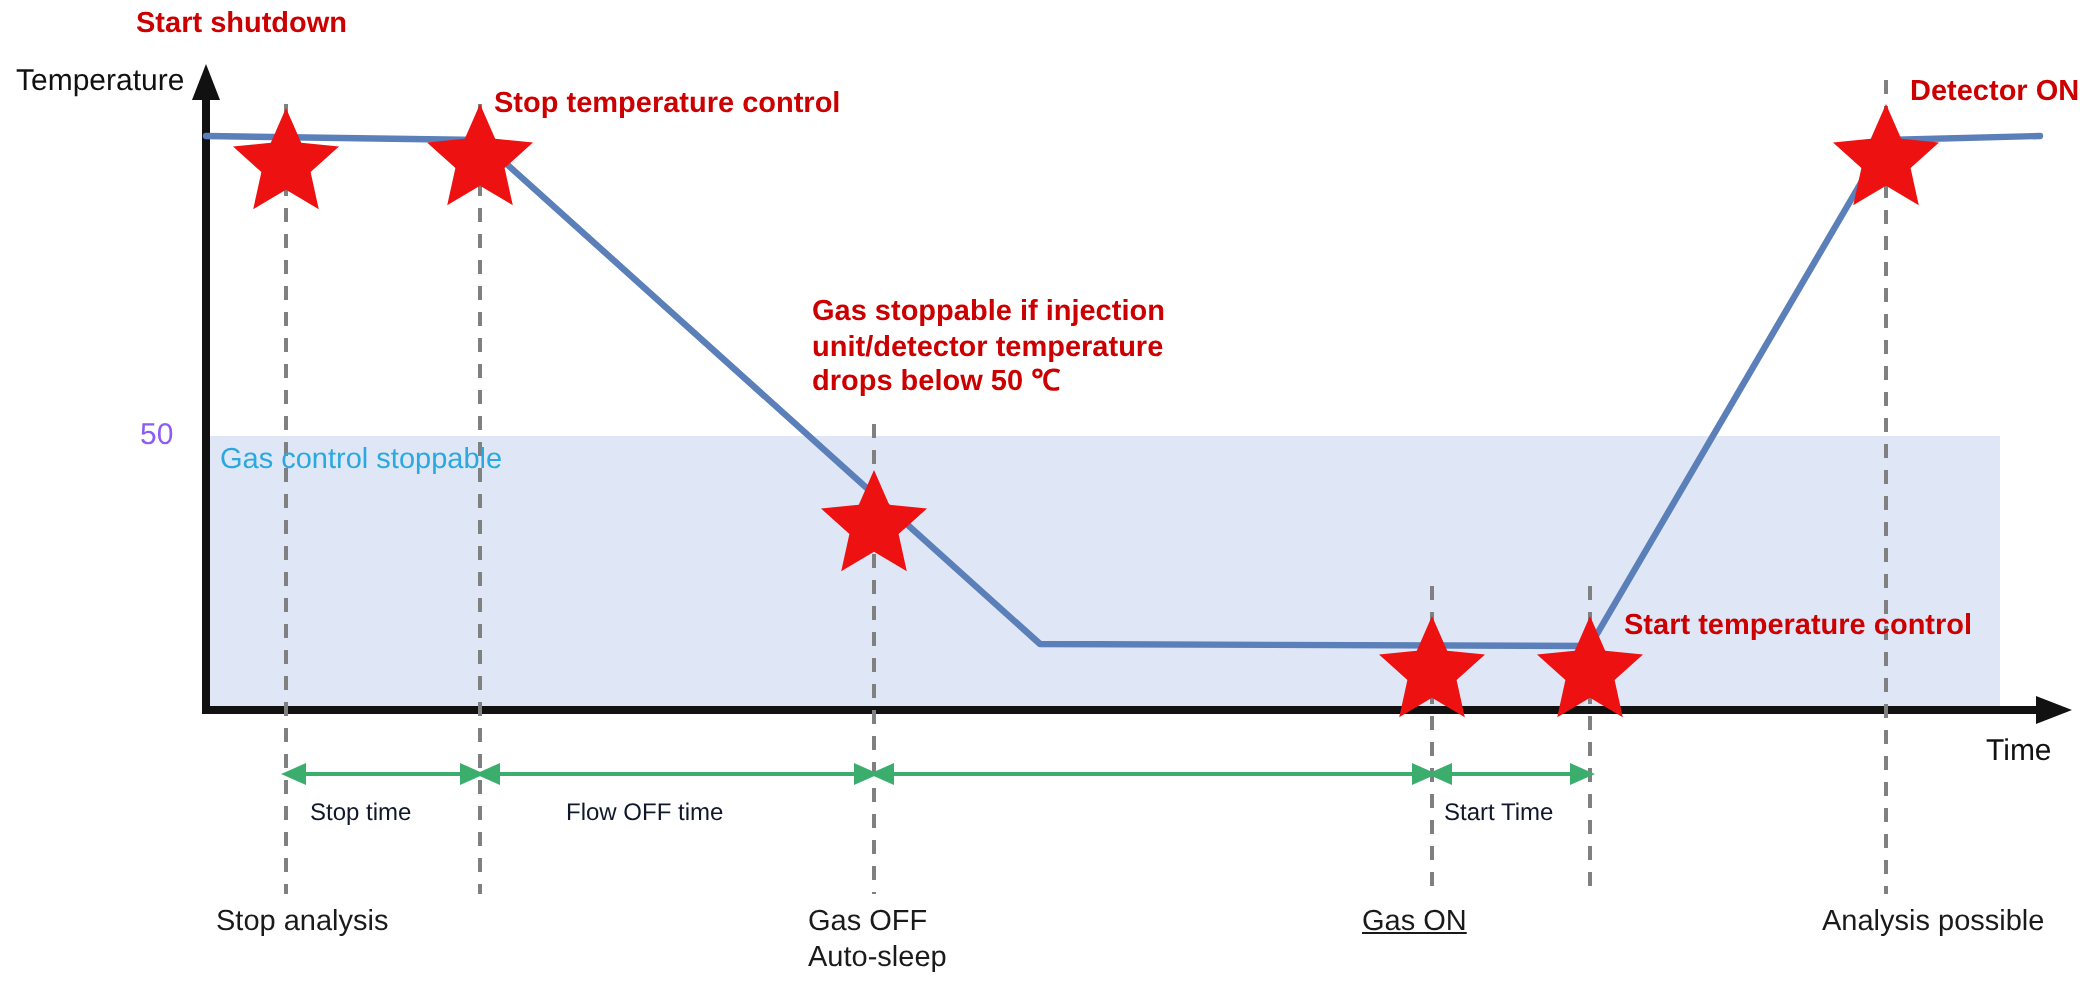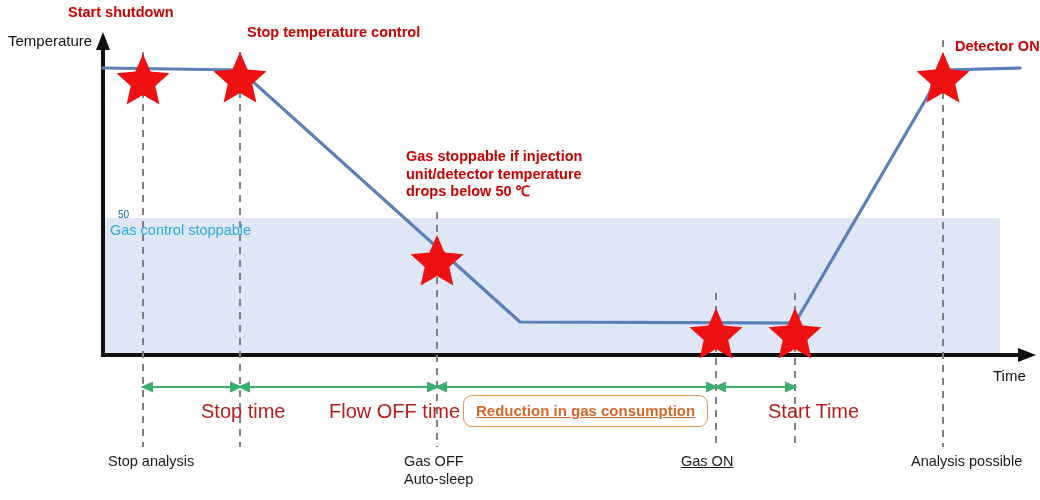--- a/index.html
+++ b/index.html
@@ -6,24 +6,24 @@
   body{
     width:1040px;height:500px;background:#ffffff;
     font-family:"Liberation Sans",sans-serif;
     overflow:hidden;position:relative;
   }
   #stage{position:relative;width:1040px;height:500px;}
   #stage svg{position:absolute;left:0;top:0;}
   .lbl{position:absolute;white-space:pre;line-height:1.22;}
   .red{color:#CC0000;font-size:14.5px;font-weight:600;}
   .black{color:#1a1a1a;font-size:14.5px;}
-  .green{color:#b91c1c;font-size:20px;margin-left:46px;}
+  .green{color:#0f172a;font-size:12px;}
   .cyan{color:#29A9DF;font-size:14.5px;}
   .axis-name{color:#111111;font-size:15px;}
-  .tick{color:#0369a1;font-size:10px;margin-left:48px;}
+  .tick{color:#8b5cf6;font-size:15px;}
   .callout{
     position:absolute;border:1.5px solid #E09A4E;border-radius:9px;
     background:#ffffff;padding:6px 12px;
   }
   .callout span{
     color:#D2692A;font-size:15px;font-weight:700;
     text-decoration:underline;white-space:nowrap;
   }
 </style>
 </head>
@@ -88,33 +88,31 @@
     </g>
   </svg>
 
   <div class="lbl axis-name" style="left:8px;top:32px;">Temperature</div>
   <div class="lbl axis-name" style="left:993px;top:367px;text-align:right;">Time</div>
   <div class="lbl tick" style="left:70px;top:209px;">50</div>
 
   <div class="lbl cyan" style="left:110px;top:222px;">Gas control stoppable</div>
 
   <div class="lbl red" style="left:68px;top:4px;">Start shutdown</div>
-  <div class="lbl red" style="left:247px;top:24px;">Stop temperature control</div>
+  <div class="lbl red" style="left:247px;top:44px;">Stop temperature control</div>
   <div class="lbl red" style="left:406px;top:148px;">Gas stoppable if injection
 unit/detector temperature
 drops below 50 ℃</div>
+  <div class="lbl red" style="left:812px;top:305px;">Start temperature control</div>
   <div class="lbl red" style="left:955px;top:38px;">Detector ON</div>
 
   <div class="lbl green" style="left:155px;top:399px;">Stop time</div>
   <div class="lbl green" style="left:283px;top:399px;">Flow OFF time</div>
   <div class="lbl green" style="left:722px;top:399px;">Start Time</div>
 
-  <div class="callout" style="left:463px;top:395px;">
-    <span>Reduction in gas consumption</span>
-  </div>
 
   <div class="lbl black" style="left:108px;top:453px;">Stop analysis</div>
   <div class="lbl black" style="left:404px;top:453px;text-align:left;">Gas OFF
 Auto-sleep</div>
   <div class="lbl black" style="left:681px;top:453px;text-decoration:underline;">Gas ON</div>
   <div class="lbl black" style="left:911px;top:453px;">Analysis possible</div>
 
 </div>
 
 </body></html>

